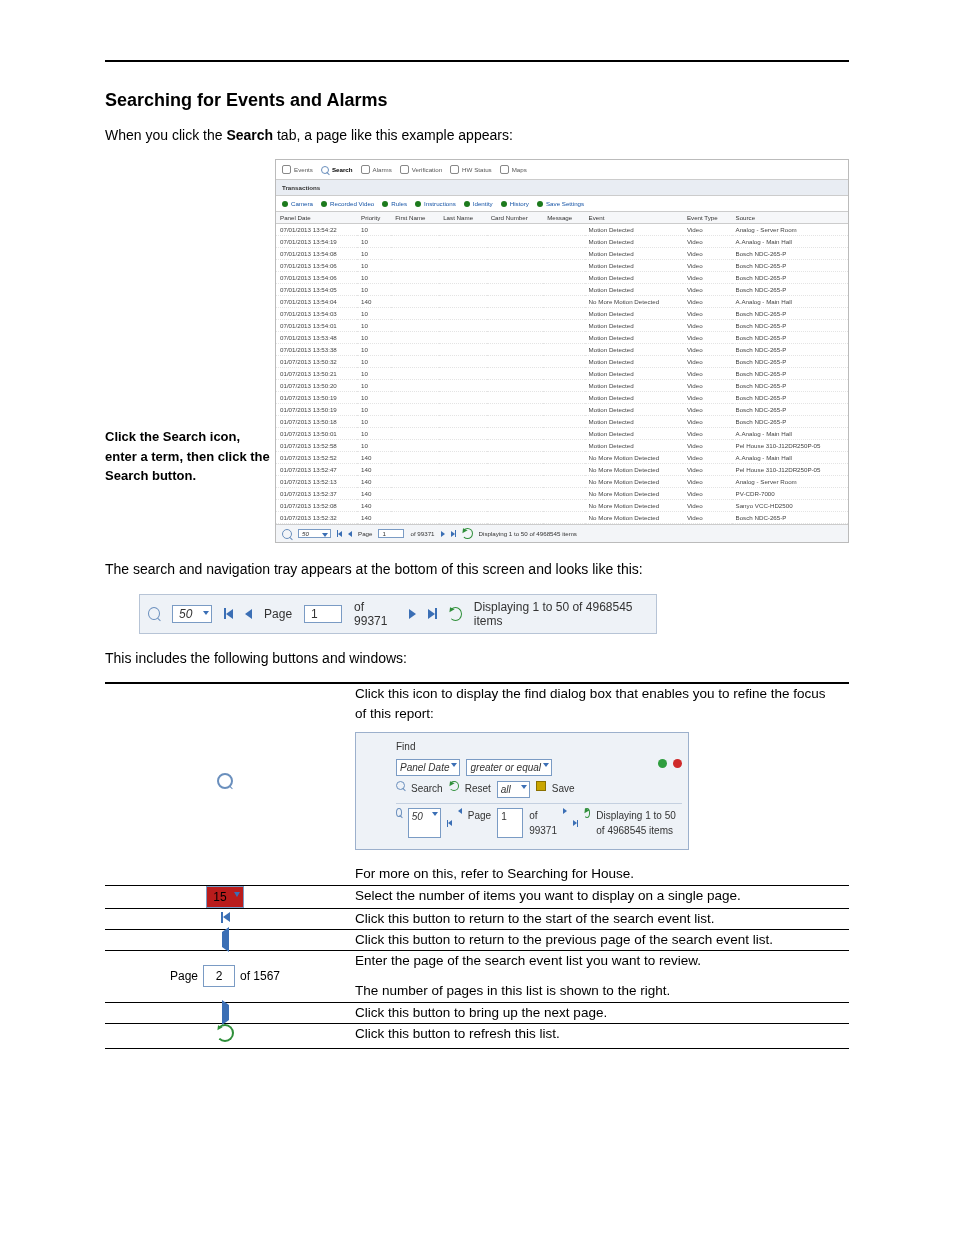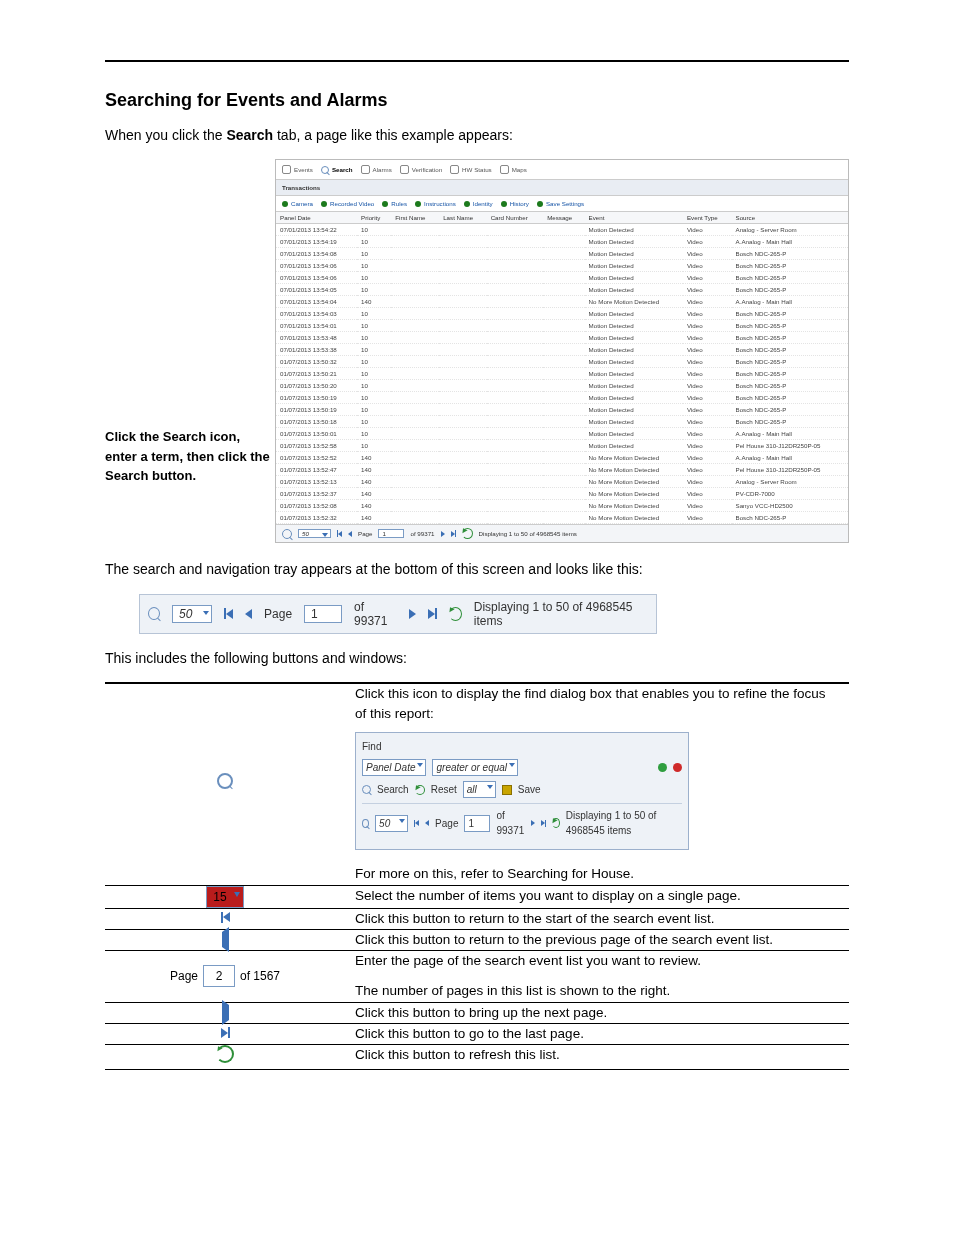--- a/index.html
+++ b/index.html
@@ -41,21 +41,21 @@
   .navtray .inp{padding:1px 6px;min-width:24px;}
   .navtray .refresh{width:12px;height:12px;}
   .big-tri{border-top:5px solid transparent;border-bottom:5px solid transparent;}
   .big-tri.l{border-right:7px solid #3b6fb5;}
   .big-tri.r{border-left:7px solid #3b6fb5;}
   .big-bar{width:2px;height:11px;background:#3b6fb5;display:inline-block;}
   table.desc{width:100%;border-collapse:collapse;margin-top:10px;border-top:2px solid #000;}
   table.desc td{border-bottom:1px solid #000;padding:0 10px;vertical-align:top;font-size:13.5px;line-height:1.5;}
   table.desc td.icon-cell{width:220px;text-align:center;vertical-align:middle;}
   .find-box{border:1px solid #9cb0cc;background:#eef2f7;padding:6px;width:320px;font-size:10px;color:#333;margin:8px 0 14px 0;}
-  .find-box .row{display:flex;align-items:center;gap:6px;margin-bottom:5px;}
+  .find-box .row{display:flex;gap:6px;margin-bottom:5px;margin-left:34px;}
   .circ{width:9px;height:9px;border-radius:50%;display:inline-block;}
   .circ.g{background:#2f9e3f;}
   .circ.r{background:#cf2a2a;}
   .save-ico{width:8px;height:8px;background:#c9a500;border:1px solid #8a7000;display:inline-block;}
   .sel15{display:inline-block;border:1px solid #7a9bc4;background:#b91c1c;font-size:12px;padding:1px 16px 1px 6px;position:relative;}
   .sel15:after{content:"";position:absolute;right:3px;top:5px;border-left:3px solid transparent;border-right:3px solid transparent;border-top:5px solid #3b6fb5;}
   .pg-field{display:inline-flex;align-items:center;gap:5px;font-size:12px;}
   .pg-field .inp{padding:1px 6px;}
   .first-ico,.last-ico,.prev-ico,.next-ico{display:inline-flex;align-items:center;gap:0;}
 </style>
@@ -552,27 +552,20 @@
       <td>
         <div>Enter the page of the search event list you want to review.</div>
         <div style="margin-top:10px">The number of pages in this list is shown to the right.</div>
       </td>
     </tr>
     <tr>
       <td class="icon-cell"><span class="big-tri r"></span></td>
       <td>Click this button to bring up the next page.</td>
     </tr>
     <tr>
-      <td class="icon-cell"><span class="last-ico">
-              <span class="big-tri r"></span>
-              <span class="big-bar"></span>
-            </span></td>
-      <td>Click this button to go to the last page.</td>
-    </tr>
-    <tr>
       <td class="icon-cell"><span class="refresh" style="width:14px;height:14px;border-width:2px"></span></td>
       <td>Click this button to refresh this list.</td>
     </tr>
 
   </tbody>
     </table>
 
 </div>
 
 </body></html>

